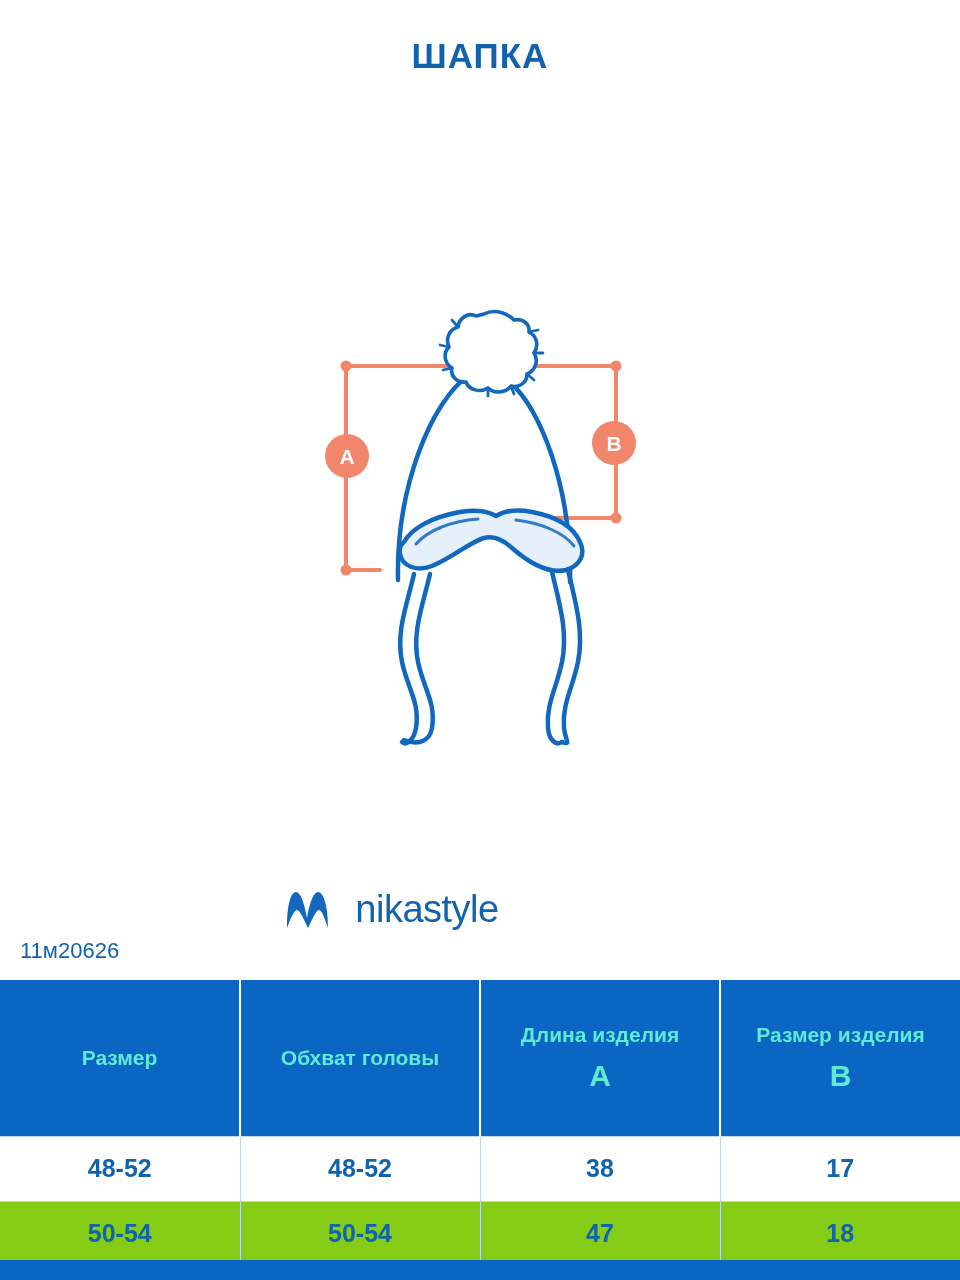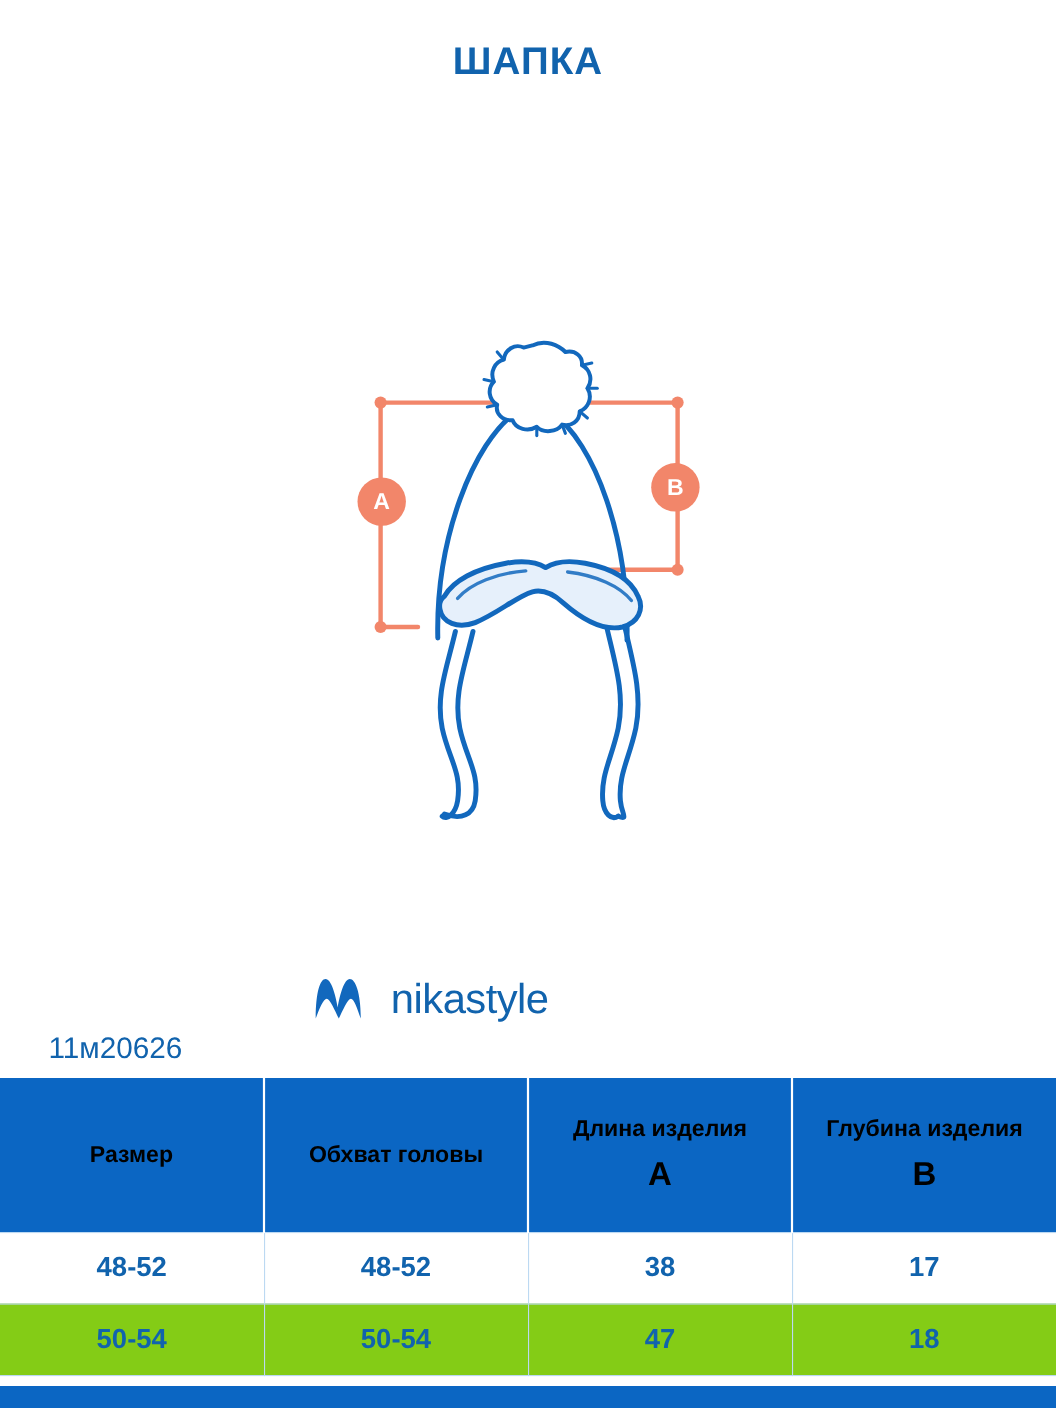--- a/index.html
+++ b/index.html
@@ -59,55 +59,56 @@
   .badge-a { left: 325px; top: 434px; }
   .badge-b { left: 592px; top: 421px; }
 
   
   .logo-row {
     position: absolute;
     top: 888px;
     left: 0;
     width: 784px;
     display: flex;
+    align-items: center;
     justify-content: center;
     gap: 24px;
   }
   .logo-mark { width: 46px; height: 40px; display: block; }
   .logo-text {
     font-size: 38px;
     font-weight: normal;
     color: #1163ad;
     letter-spacing: -0.5px;
   }
 
   
   .article-code {
     position: absolute;
     top: 938px;
-    left: 44px;
-    font-size: 27px;
+    left: 20px;
+    font-size: 22px;
     color: #1163ad;
     font-weight: normal;
     text-align: right;
   }
 
   
   .size-table {
     position: absolute;
     top: 980px;
     left: 0;
     width: 960px;
     border-collapse: collapse;
     table-layout: fixed;
   }
   .size-table th {
     background: #0b66c3;
-    color: #000000;
-    height: 140px;
+    color: #5eead4;
+    height: 156px;
     font-size: 21px;
     font-weight: bold;
     text-align: center;
     vertical-align: middle;
     border-left: 2px solid #ffffff;
     border-right: 2px solid #ffffff;
     padding: 0 8px;
   }
   .size-table th:first-child { border-left: none; }
   .size-table th:last-child { border-right: none; }
@@ -263,21 +264,21 @@
           <span>Размер</span>
         </th>
         <th>
           <span>Обхват головы</span>
         </th>
         <th>
           <span>Длина изделия</span>
           <span class="th-sub">A</span>
         </th>
         <th>
-          <span>Глубина изделия</span>
+          <span>Размер изделия</span>
           <span class="th-sub">B</span>
         </th>
       </tr>
     </thead>
     <tbody>
       <tr class="row-odd">
         <td>48-52</td>
         <td>48-52</td>
         <td>38</td>
         <td>17</td>

